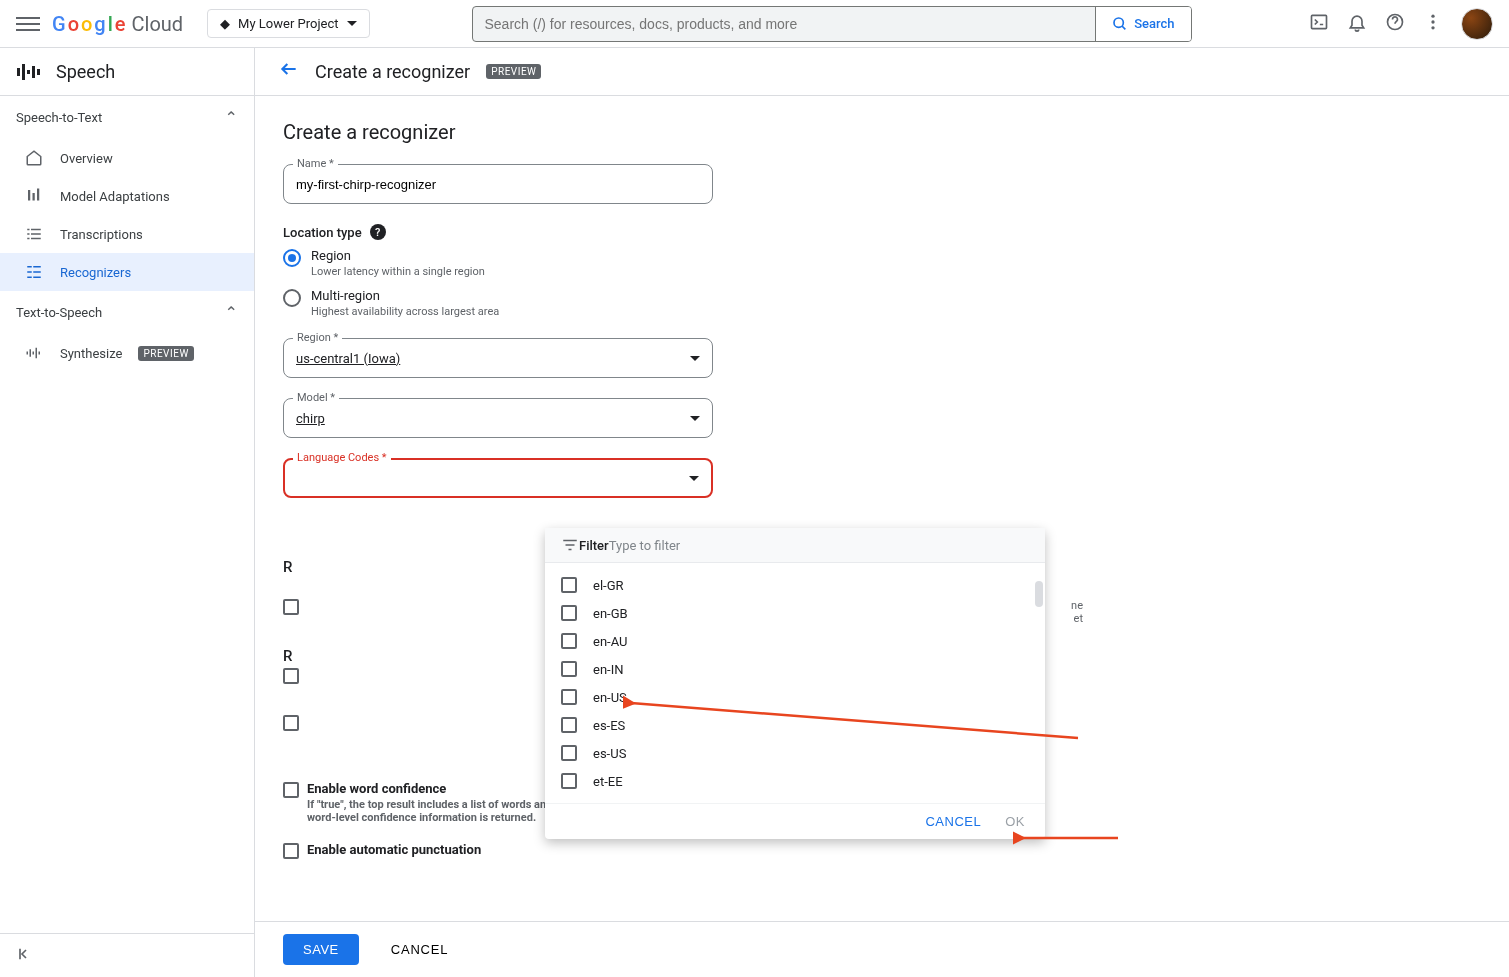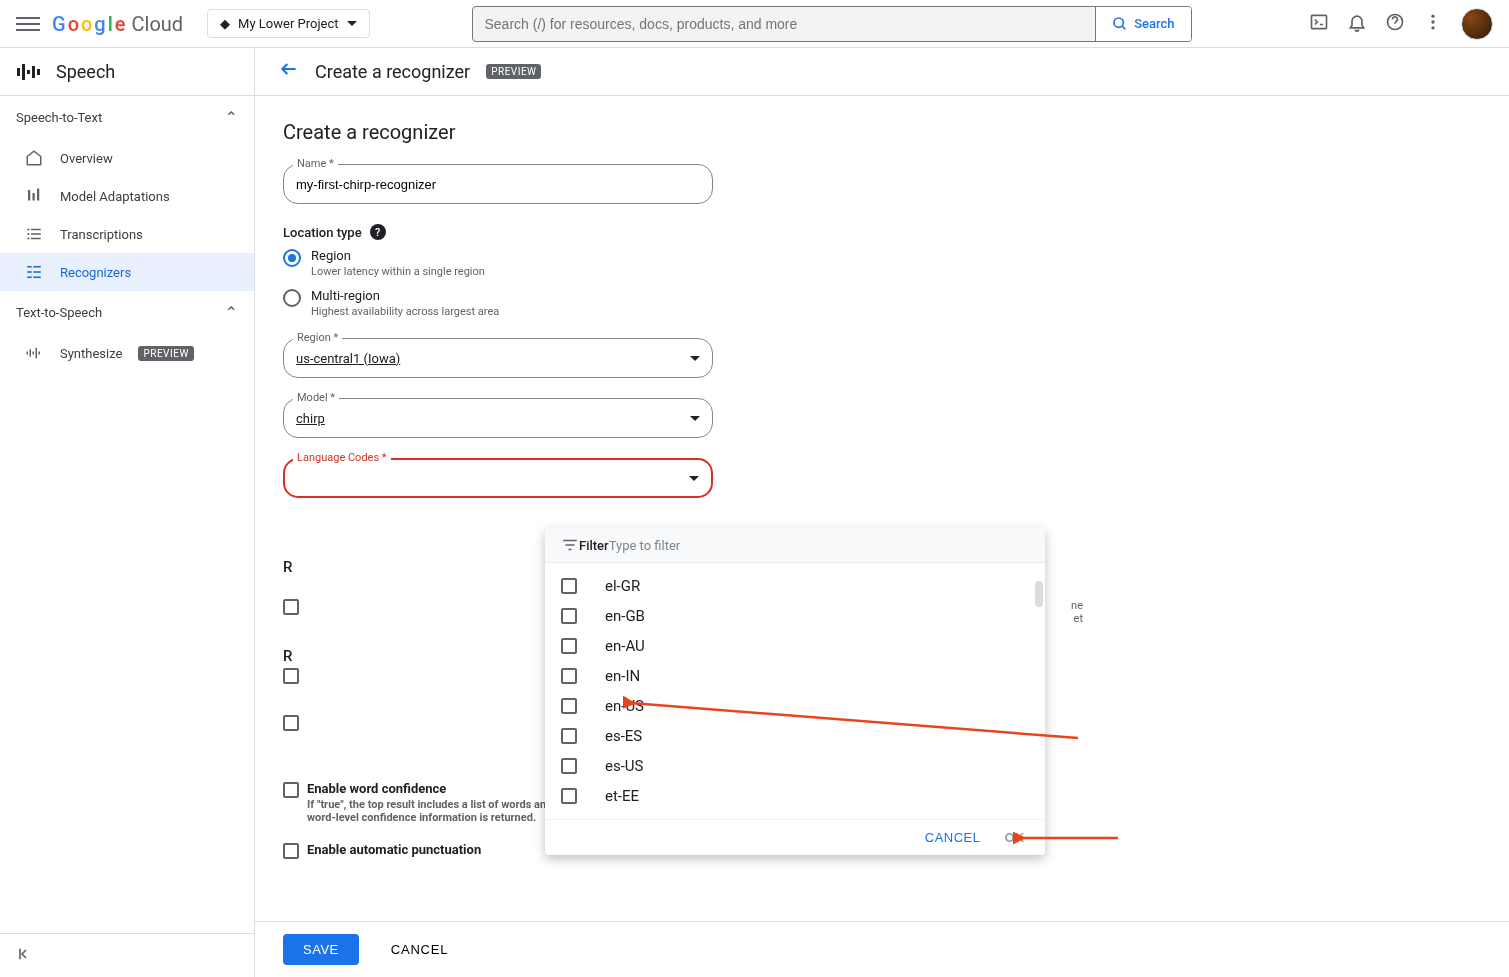--- a/index.html
+++ b/index.html
@@ -43,21 +43,21 @@
   .page-header { height:48px; border-bottom:1px solid #dadce0; display:flex; align-items:center; gap:16px; padding:0 24px;}
   .back-arrow { color:#1a73e8; font-size:20px; cursor:pointer;}
   .page-title { font-size:18px; font-weight:400;}
   .content { padding:24px 28px; overflow-y:auto; flex:1; position:relative;}
   .form-title { font-size:20px; font-weight:400; margin-bottom:20px;}
   
   
   .field-wrap { position:relative; width:430px; margin-bottom:20px;text-decoration:underline;}
   .field-label { position:absolute; top:-7px; left:10px; background:#fff; padding:0 4px; font-size:11px; color:#5f6368;}
   .field-label.error { color:#d93025;}
-  .text-input, .select-input { width:100%; height:40px; border:1px solid #80868b; border-radius:15px; padding:0 12px; font-size:13px; outline:none; background:#fff;}
+  .text-input, .select-input { width:100%; height:40px; border:1px solid #80868b; border-radius:8px; padding:0 12px; font-size:13px; outline:none; background:#fff;}
   .select-input { display:flex; align-items:center; justify-content:space-between; cursor:pointer;}
   .field-wrap.error .select-input { border:2px solid #d93025;}
   .section-label { font-size:13px; font-weight:500; margin-bottom:8px; display:flex; align-items:center; gap:8px;}
   .help-icon { width:16px; height:16px; border-radius:50%; background:#202124; color:#fff; font-size:11px; display:flex; align-items:center; justify-content:center; cursor:pointer;}
   
   .radio-option { display:flex; gap:10px; margin-bottom:10px; align-items:flex-start; cursor:pointer; width:520px;}
   .radio { width:18px; height:18px; border:2px solid #5f6368; border-radius:50%; margin-top:1px; flex-shrink:0; position:relative;}
   .radio.checked { border-color:#1a73e8;}
   .radio.checked::after { content:''; position:absolute; width:8px; height:8px; background:#1a73e8; border-radius:50%; top:3px; left:3px;}
   .radio-title { font-size:13px;}
@@ -66,26 +66,26 @@
   .checkbox-option { display:flex; gap:8px; margin-bottom:6px; align-items:flex-start; cursor:pointer; width:520px;font-weight:bold;}
   .checkbox { width:16px; height:16px; border:2px solid #5f6368; border-radius:2px; margin-top:1px; flex-shrink:0;}
   .checkbox-sub { font-size:11px; color:#5f6368; margin-top:2px; width:490px;}
   
   
   .dropdown-panel { position:absolute; left:290px; top:480px; width:500px; background:#fff; box-shadow: 0 4px 12px rgba(0,0,0,0.25); border-radius:4px; z-index:100; }
   .dropdown-filter { padding:8px 16px; display:flex; align-items:center; gap:0; background:#f8f9fa; border-bottom:1px solid #e8eaed;}
   .filter-label { font-size:13px; font-weight:500;}
   .filter-placeholder { font-size:13px; color:#80868b;}
   .dropdown-list { max-height:270px; overflow-y:auto; padding:8px 0; position:relative;}
-  .dropdown-item { padding:6px 16px; display:flex; align-items:center; gap:28px; font-size:15px; cursor:pointer;}
+  .dropdown-item { padding:6px 16px; display:flex; align-items:center; gap:16px; font-size:13px; cursor:pointer;}
   .dd-checkbox { width:16px; height:16px; border:2px solid #5f6368; border-radius:2px;}
   .dropdown-actions { display:flex; justify-content:flex-end; gap:24px; padding:10px 20px; border-top:1px solid #f1f3f4;}
   .dd-btn { font-size:13px; font-weight:500; border:none; background:none; cursor:pointer; letter-spacing:0.5px;}
   .dd-btn.cancel { color:#1a73e8;}
-  .dd-btn.ok { color:#9aa0a6;font-weight:bold;}
+  .dd-btn.ok { color:#9aa0a6;}
   .dd-scroll-thumb { position:absolute; right:2px; top:18px; width:8px; height:26px; background:#dadce0; border-radius:4px;}
   
   
   .bottom-bar { border-top:1px solid #dadce0; padding:12px 28px; display:flex; gap:32px; align-items:center;}
   .btn-primary { background:#1a73e8; color:#fff; border:none; padding:8px 20px; border-radius:4px; font-size:13px; font-weight:500; cursor:pointer; letter-spacing:0.5px;}
   .btn-text { background:none; border:none; font-size:13px; font-weight:500; cursor:pointer; letter-spacing:0.8px;}
   
   
   .annotation-arrow { position:absolute; pointer-events:none; z-index:200;}
   .triangle-down { width:0; height:0; border-left:5px solid transparent; border-right:5px solid transparent; border-top:5px solid #202124; }

